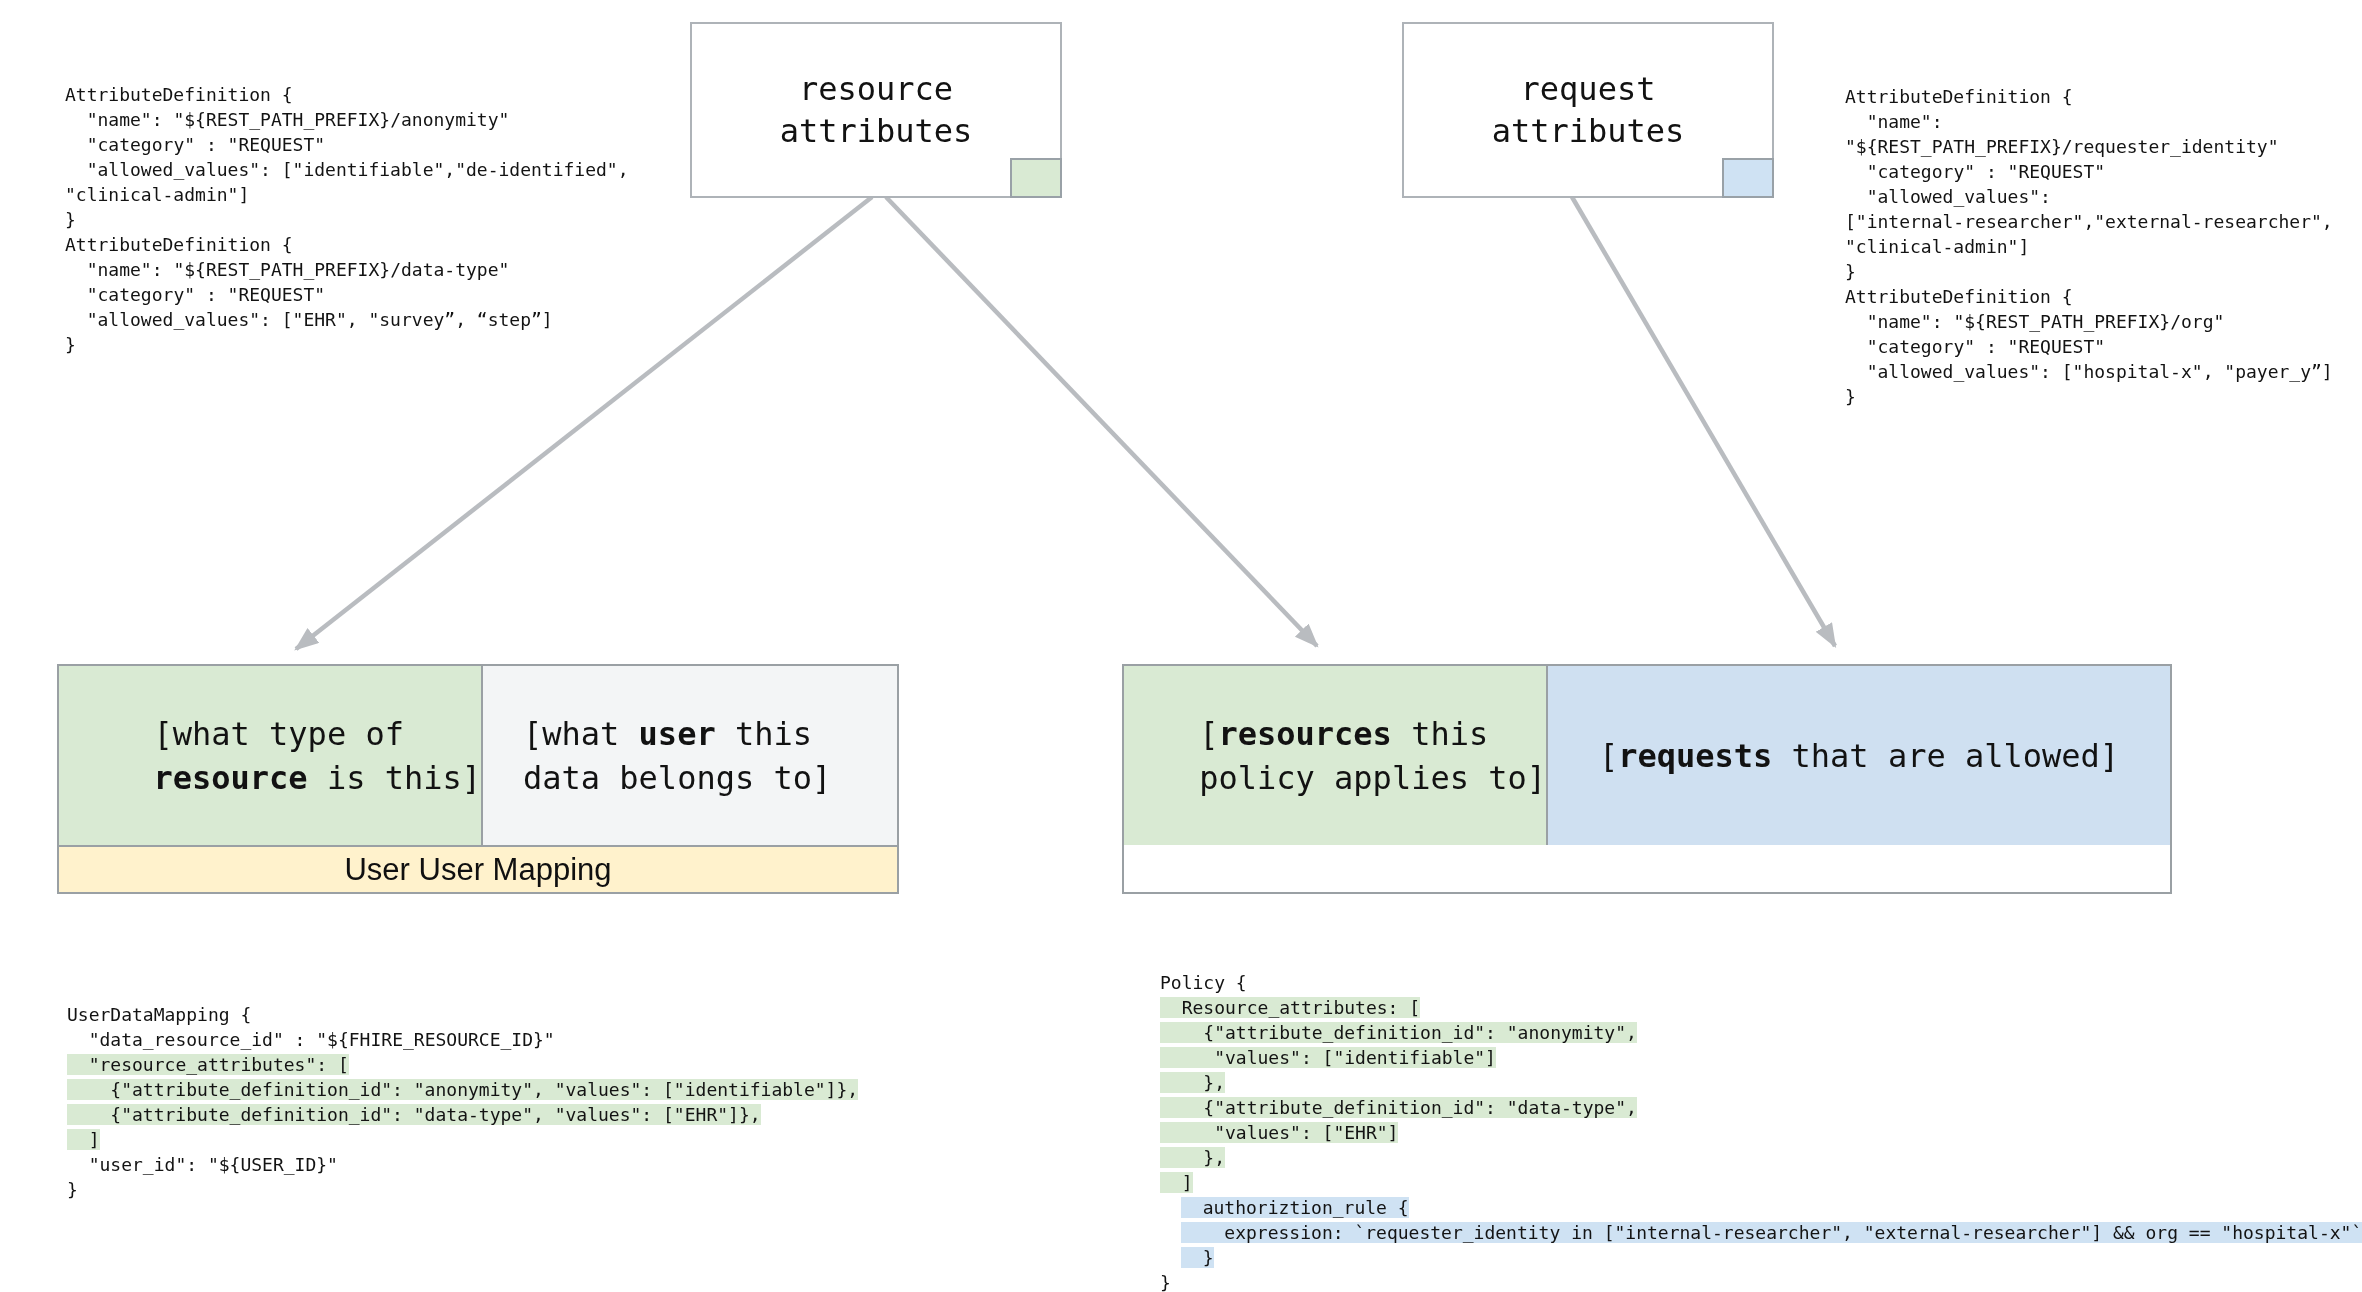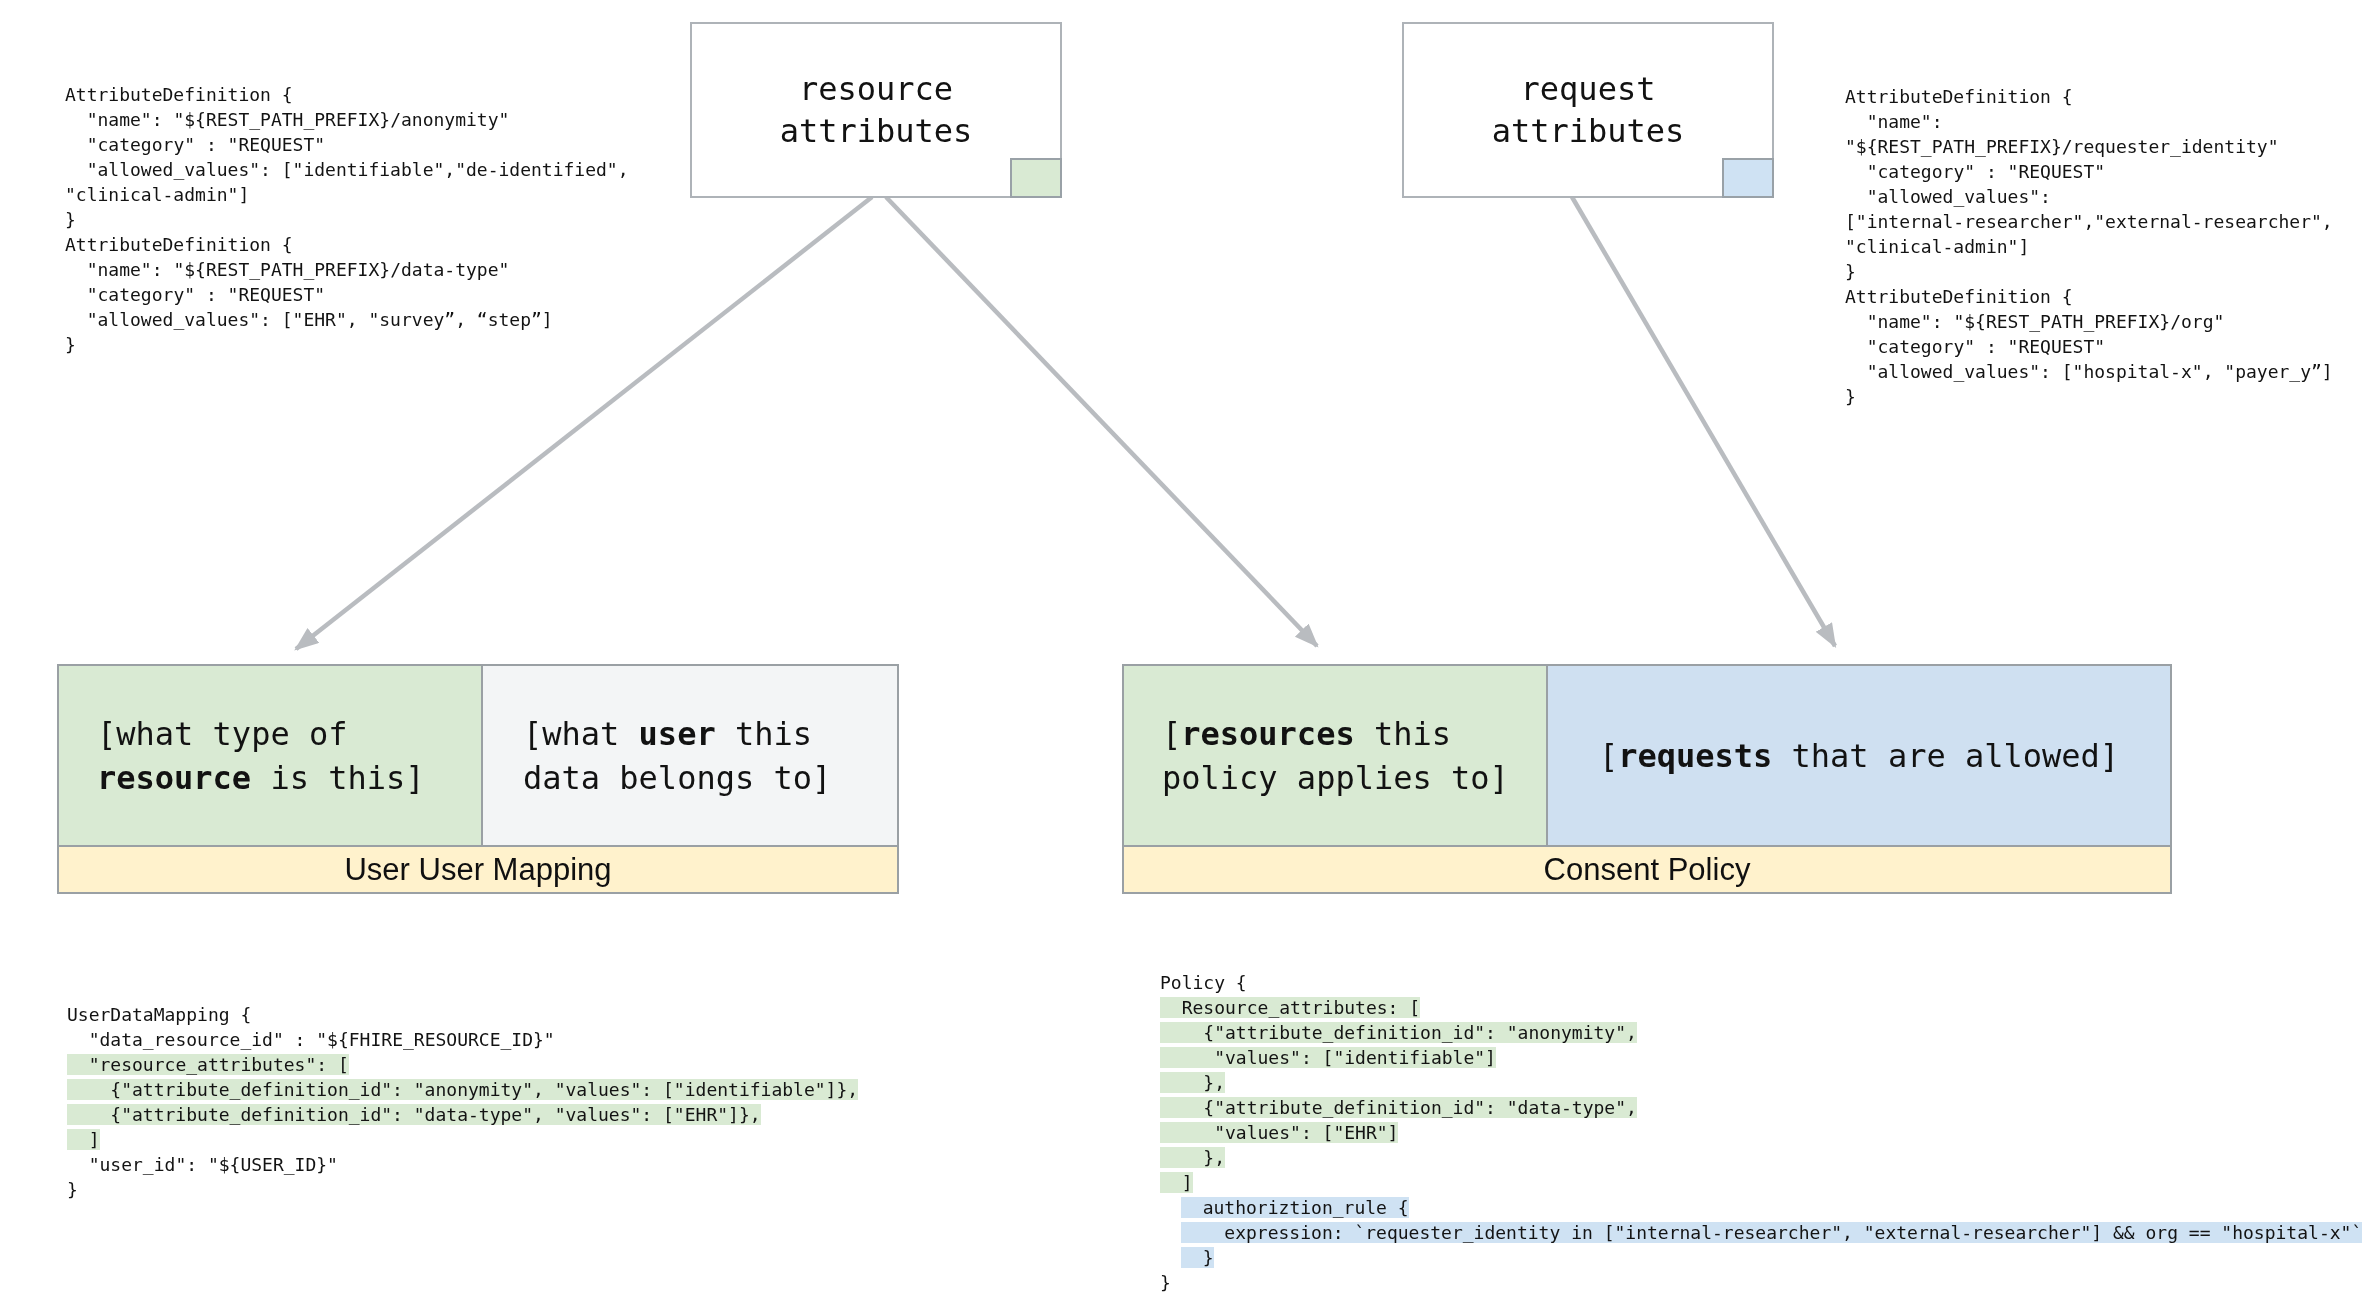--- a/index.html
+++ b/index.html
@@ -33,21 +33,21 @@
   
   .mapbox{position:absolute;border:2px solid var(--border,#9aa0a4);display:grid;
           grid-template-rows:179px 47px;background:#fff;}
   .mapbox .cell{display:flex;align-items:center;font:32px/44px "DejaVu Sans Mono",monospace;
                 white-space:pre-wrap;color:#121212;}
   .mapbox .cell b{font-weight:bold;}
   .cell-div{border-right:2px solid var(--border,#9aa0a4);}
   .cell-green{background:var(--green,#d9ead3);}
   .cell-plain{background:var(--plain,#f3f5f6);}
   .cell-blue{background:var(--bluecell,#cfe0f1);}
-  .pad-l{padding-left:38px;}
+  .pad-l{padding-left:38px;justify-content:flex-end;}
   .pad-s{padding-left:40px;}
   .center{justify-content:center;}
   .band{grid-column:1/-1;background:var(--yellow,#fff2cc);
         border-top:2px solid var(--border,#9aa0a4);
         display:flex;align-items:center;justify-content:center;
         font:31px "Liberation Sans",sans-serif;color:#101010;}
 </style>
 </head>
 <body>
 
@@ -85,20 +85,19 @@
 </span><b>resource</b><span> is this]</span></span></div>
     <div class="cell cell-plain pad-s"><span><span>[what </span><b>user</b><span> this
 data belongs to]</span></span></div>
     <div class="band">User User Mapping</div>
   </div>
 
   <div class="mapbox" style="left:1122px;top:664px;width:1046px;grid-template-columns:424px 1fr;">
     <div class="cell cell-green cell-div pad-l"><span><span>[</span><b>resources</b><span> this
 policy applies to]</span></span></div>
     <div class="cell cell-blue center"><span><span>[</span><b>requests</b><span> that are allowed]</span></span></div>
-    <div class="band">Consent Policy</div>
   </div>
 
   <pre class="code" style="left:67px;top:1002px;"><div class="cl"><span><b>UserDataMapping</b><span> {</span></span></div><div class="cl"><span><span>  </span><b>"data_resource_id"</b><span> : "${FHIRE_RESOURCE_ID}"</span></span></div><div class="cl"><span class="hl-g"><span>  </span><b>"resource_attributes"</b><span>: [</span></span></div><div class="cl"><span class="hl-g"><span>    {"attribute_definition_id": "anonymity", "values": ["identifiable"]},</span></span></div><div class="cl"><span class="hl-g"><span>    {"attribute_definition_id": "data-type", "values": ["EHR"]},</span></span></div><div class="cl"><span class="hl-g"><span>  ]</span></span></div><div class="cl"><span><span>  </span><b>"user_id"</b><span>: "${USER_ID}"</span></span></div><div class="cl"><span><span>}</span></span></div></pre>
 
   <pre class="code" style="left:1160px;top:970px;"><div class="cl"><span><b>Policy</b><span> {</span></span></div><div class="cl"><span class="hl-g"><span>  </span><b>Resource_attributes</b><span>: [</span></span></div><div class="cl"><span class="hl-g"><span>    {"attribute_definition_id": "anonymity",</span></span></div><div class="cl"><span class="hl-g"><span>     "values": ["identifiable"]</span></span></div><div class="cl"><span class="hl-g"><span>    },</span></span></div><div class="cl"><span class="hl-g"><span>    {"attribute_definition_id": "data-type",</span></span></div><div class="cl"><span class="hl-g"><span>     "values": ["EHR"]</span></span></div><div class="cl"><span class="hl-g"><span>    },</span></span></div><div class="cl"><span class="hl-g"><span>  ]</span></span></div><div class="cl"><span class="hl-b"><span>  </span><b>authoriztion_rule</b><span> {</span></span></div><div class="cl"><span class="hl-b"><span>    expression: `requester_identity in ["internal-researcher", "external-researcher"] &amp;&amp; org == "hospital-x"`</span></span></div><div class="cl"><span class="hl-b"><span>  }</span></span></div><div class="cl"><span><span>}</span></span></div></pre>
 
 </div>
 
 </body></html>

